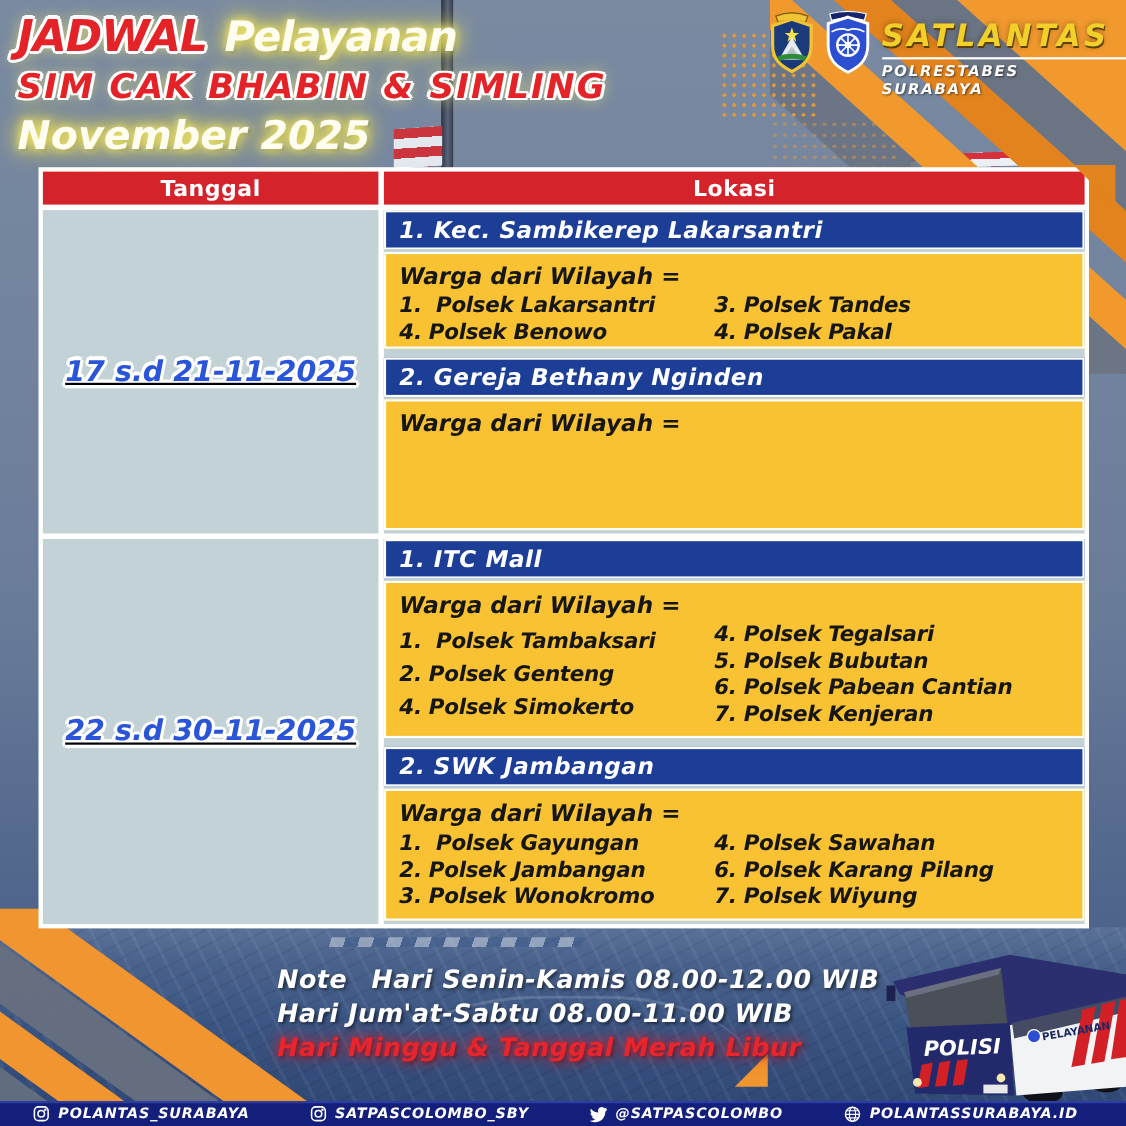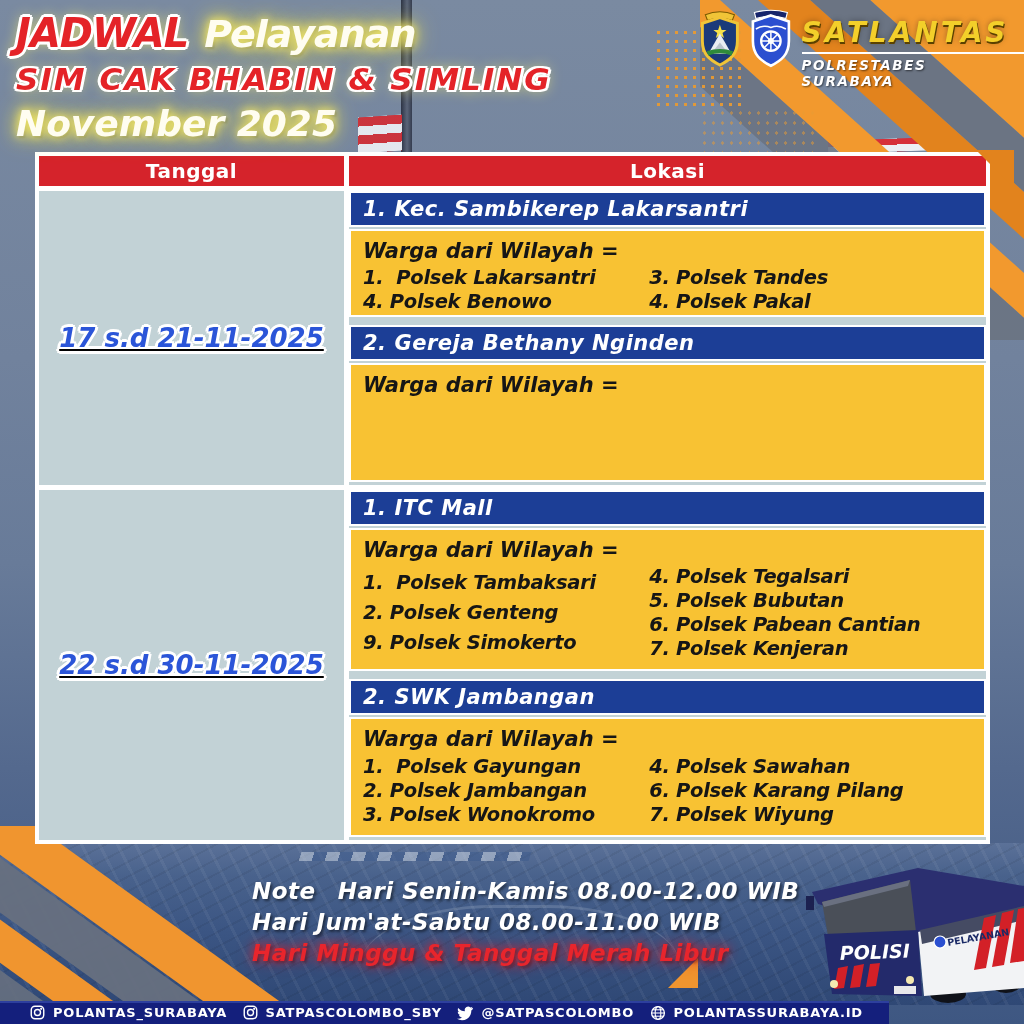--- a/index.html
+++ b/index.html
@@ -88,23 +88,23 @@
   .note{position:absolute;left:252px;top:876px;width:566px;z-index:3;text-align:left;
     font-weight:bold;font-style:italic;}
   .note-line{font-size:23px;color:#fff;line-height:31px;letter-spacing:.5px;
     text-shadow:2px 2px 3px rgba(0,0,0,.5);}
   .note-label{margin-right:22px;}
   .note-red{color:#e8252c;
     text-shadow:0 0 9px rgba(220,30,42,.85),0 0 16px rgba(220,30,42,.6),2px 2px 3px rgba(0,0,0,.4);}
   
   .bus{position:absolute;left:798px;top:846px;z-index:2;}
   
-  .footer{position:absolute;left:0;bottom:0;width:889px;height:23px;z-index:6;
+  .footer{position:absolute;left:0;bottom:0;width:1024px;height:23px;z-index:6;
     background:#141f7c;box-shadow:inset 0 2px 0 #2d3f9e;box-sizing:border-box;
-    display:flex;align-items:center;justify-content:space-between;padding:0 26px 0 30px;}
+    display:flex;align-items:center;justify-content:space-between;padding:0 44px 0 30px;font-style:italic;}
   .f-item{display:flex;align-items:center;gap:8px;}
   .f-label{color:#fff;font-size:13px;font-weight:bold;letter-spacing:.8px;}
   .badge-svg{display:block;}
 </style>
 </head>
 <body>
 
 <div class="stage">
 
   <div class="bg-sky"></div>
@@ -201,21 +201,21 @@
       <span class="date-text">22 s.d 30-11-2025</span>
     </div>
     <div class="loc-cell">
       <div class="loc-bar">1. ITC Mall</div>
       <div class="warga">
         <div class="warga-title">Warga dari Wilayah =</div>
         <div class="cols">
           <div class="col col1">
             <div class="polsek">1.  Polsek Tambaksari</div>
             <div class="polsek">2. Polsek Genteng</div>
-            <div class="polsek">9. Polsek Simokerto</div>
+            <div class="polsek">4. Polsek Simokerto</div>
           </div>
           <div class="col col2">
             <div class="polsek">4. Polsek Tegalsari</div>
             <div class="polsek">5. Polsek Bubutan</div>
             <div class="polsek">6. Polsek Pabean Cantian</div>
             <div class="polsek">7. Polsek Kenjeran</div>
           </div>
         </div>
       </div>
       <div class="loc-bar">2. SWK Jambangan</div>

